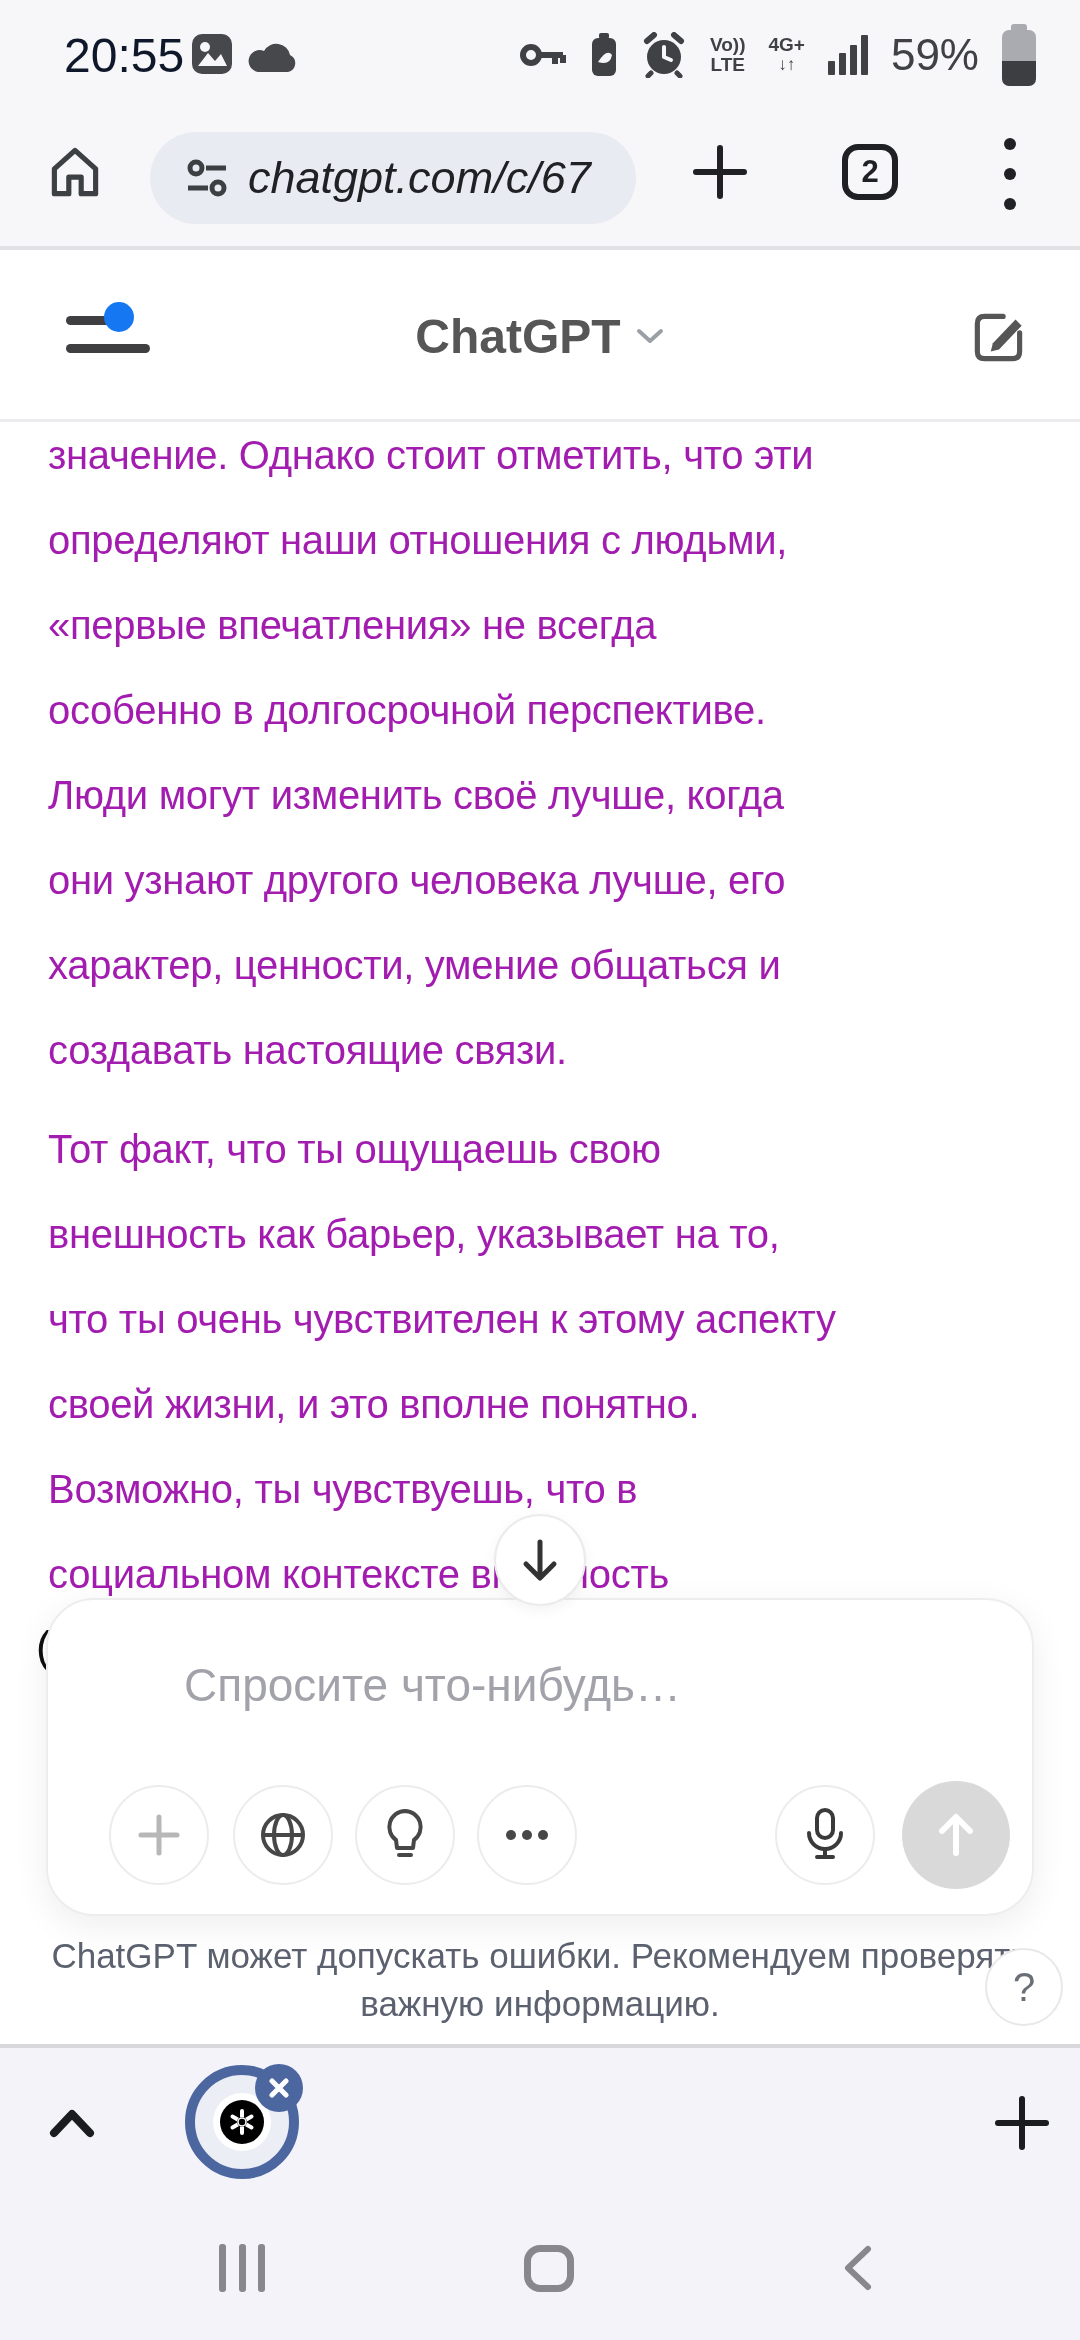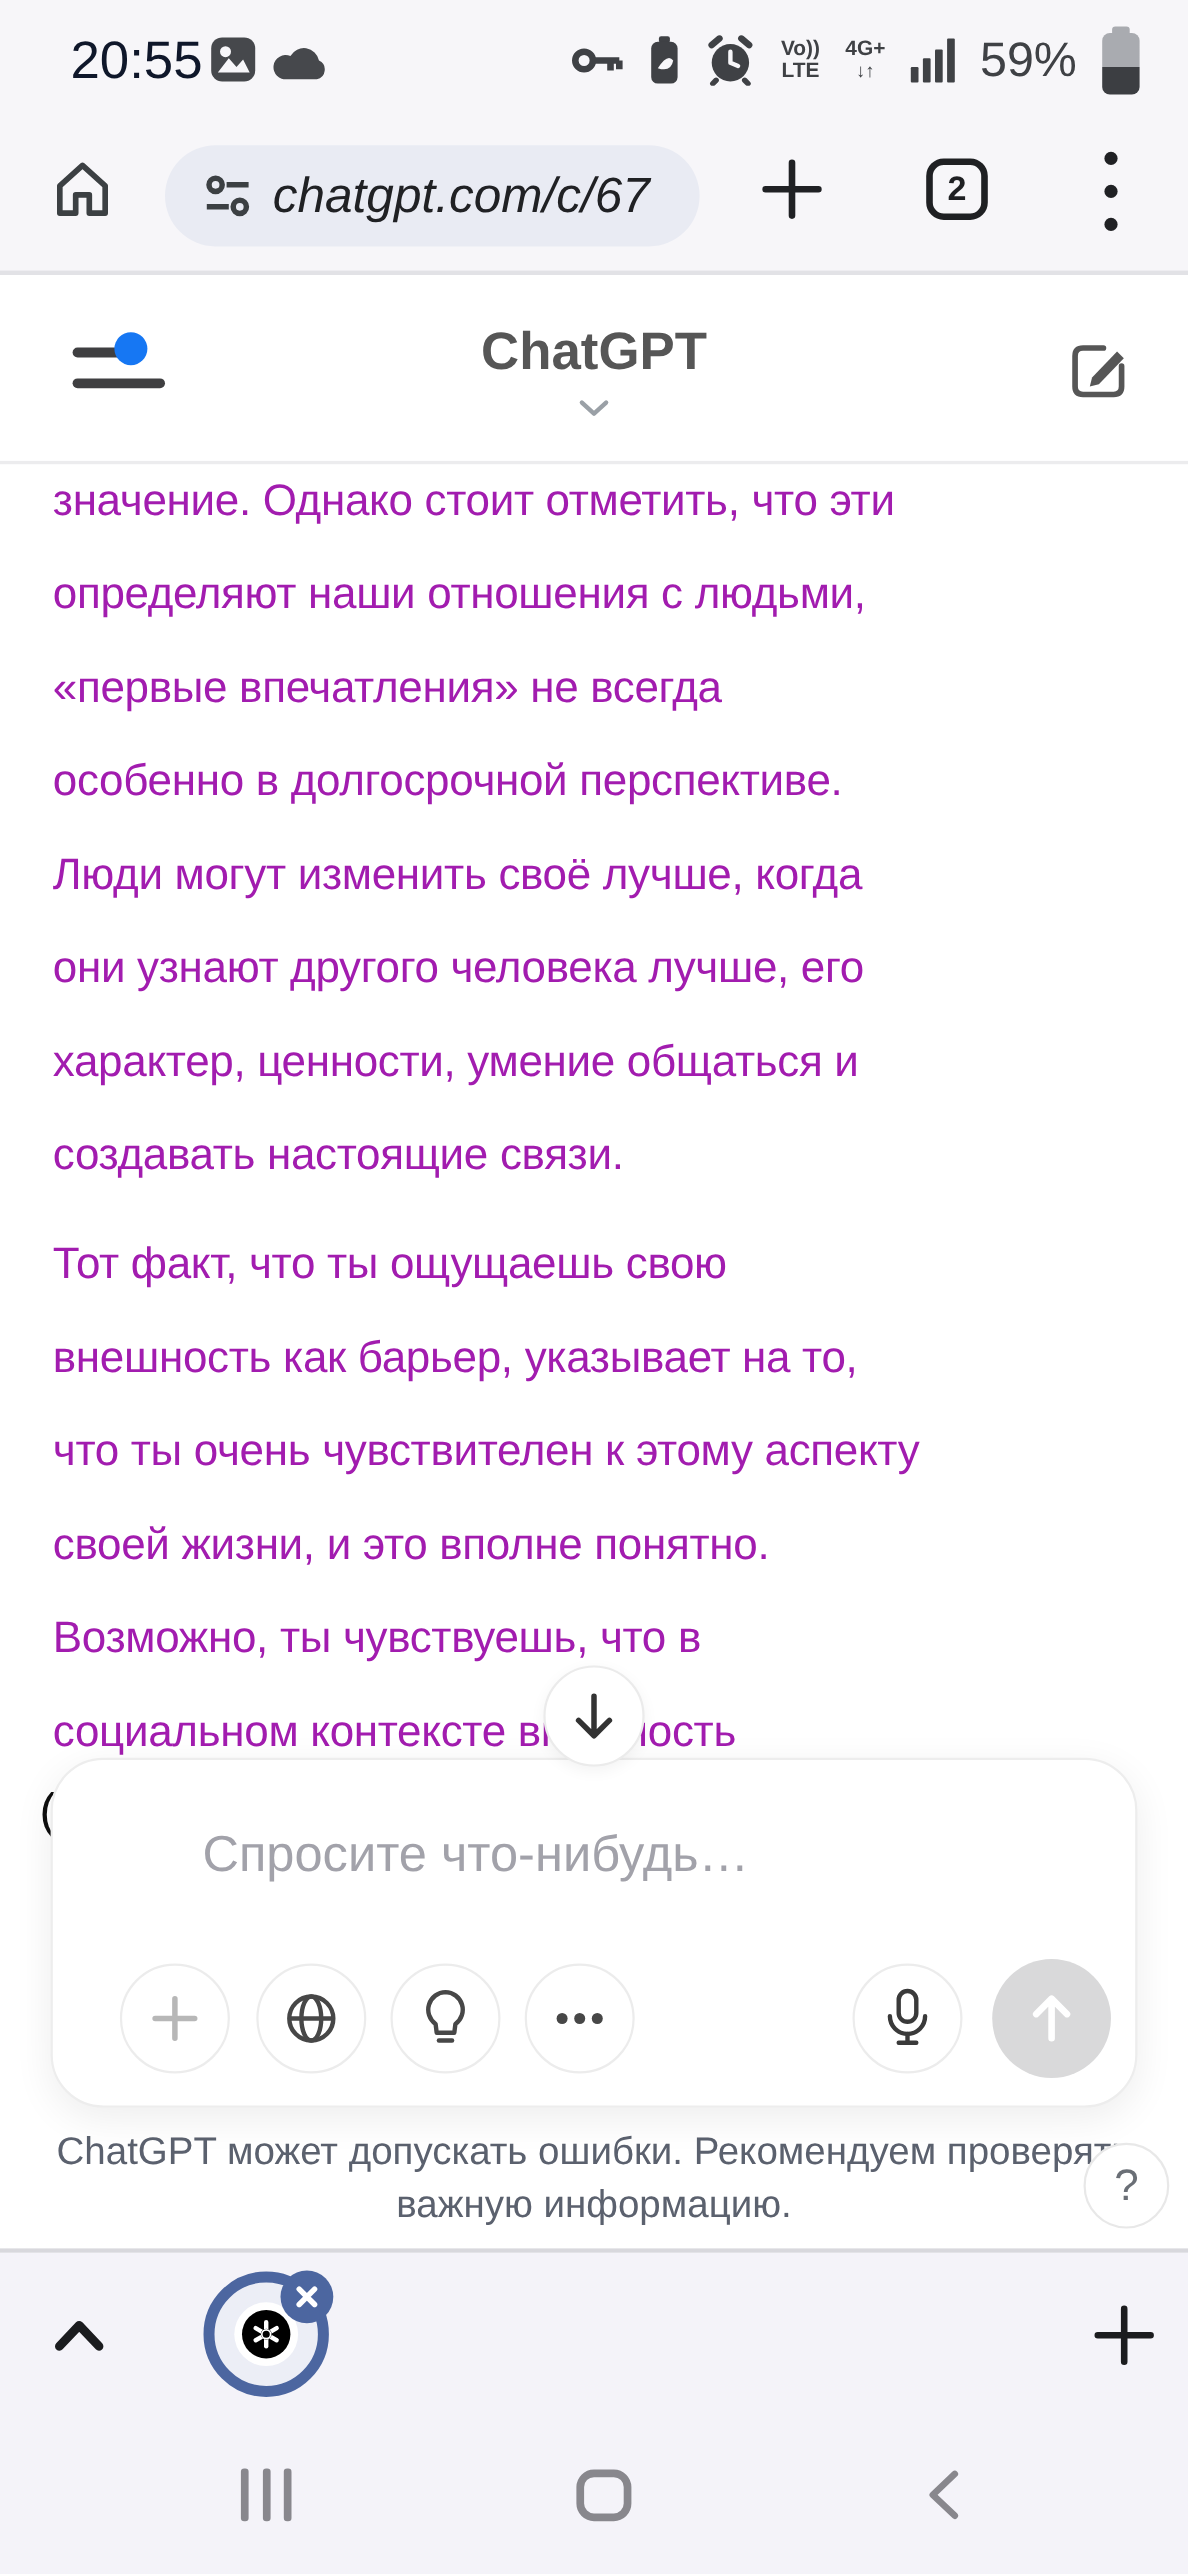--- a/index.html
+++ b/index.html
@@ -21,21 +21,21 @@
   .urlpill{position:absolute;left:150px;top:132px;width:486px;height:92px;background:#e9ebf3;border-radius:46px;display:flex;align-items:center;overflow:hidden;font-style:italic;}
   .urltext{font-size:45px;color:#202124;white-space:nowrap;}
   .tabbox{position:absolute;left:842px;top:144px;width:56px;height:56px;border:6px solid #1f2023;border-radius:16px;display:flex;align-items:center;justify-content:center;font-size:31px;font-weight:bold;color:#1f2023;background:transparent;box-sizing:border-box;}
   .menudots{position:absolute;left:1004px;top:138px;width:12px;height:72px;display:flex;flex-direction:column;justify-content:space-between;}
   .menudots i{width:12px;height:12px;border-radius:50%;background:#202124;}
   .chromediv{position:absolute;left:0;top:246px;width:1080px;height:4px;background:#e2e2e6;}
   
   .appheader{position:absolute;left:0;top:250px;width:1080px;height:172px;background:#fff;border-bottom:3px solid #ececee;box-sizing:border-box;}
   .hambar{position:absolute;background:#3f3f41;height:9px;border-radius:5px;}
   .bluedot{position:absolute;width:30px;height:30px;border-radius:50%;}
-  .apptitle-wrap{position:absolute;left:0;top:0;width:1080px;height:172px;display:flex;align-items:center;justify-content:center;gap:14px;flex-direction:column;}
+  .apptitle-wrap{position:absolute;left:0;top:0;width:1080px;height:172px;display:flex;align-items:center;justify-content:center;gap:14px;}
   .apptitle{font-size:48px;font-weight:bold;color:#565656;}
   
   .chat{position:absolute;left:48px;top:413px;width:984px;color:#a21caf;font-size:40px;line-height:85px;letter-spacing:-0.3px;z-index:1;}
   .chat .ln{white-space:nowrap;}
   .p2{margin-top:14px;}
   .paren{position:absolute;left:36px;top:1622px;font-size:44px;color:#0e0e0e;z-index:5;}
   
   .scrollbtn{position:absolute;left:494px;top:1514px;width:92px;height:92px;border-radius:50%;background:#fff;border:2px solid #ebebeb;box-shadow:0 4px 14px rgba(0,0,0,.05);display:flex;align-items:center;justify-content:center;z-index:30;box-sizing:border-box;}
   
   .composer{position:absolute;left:46px;top:1598px;width:988px;height:318px;background:#fff;border:2px solid #ededed;border-radius:48px;box-shadow:0 10px 36px rgba(0,0,0,.07);z-index:20;box-sizing:border-box;}

